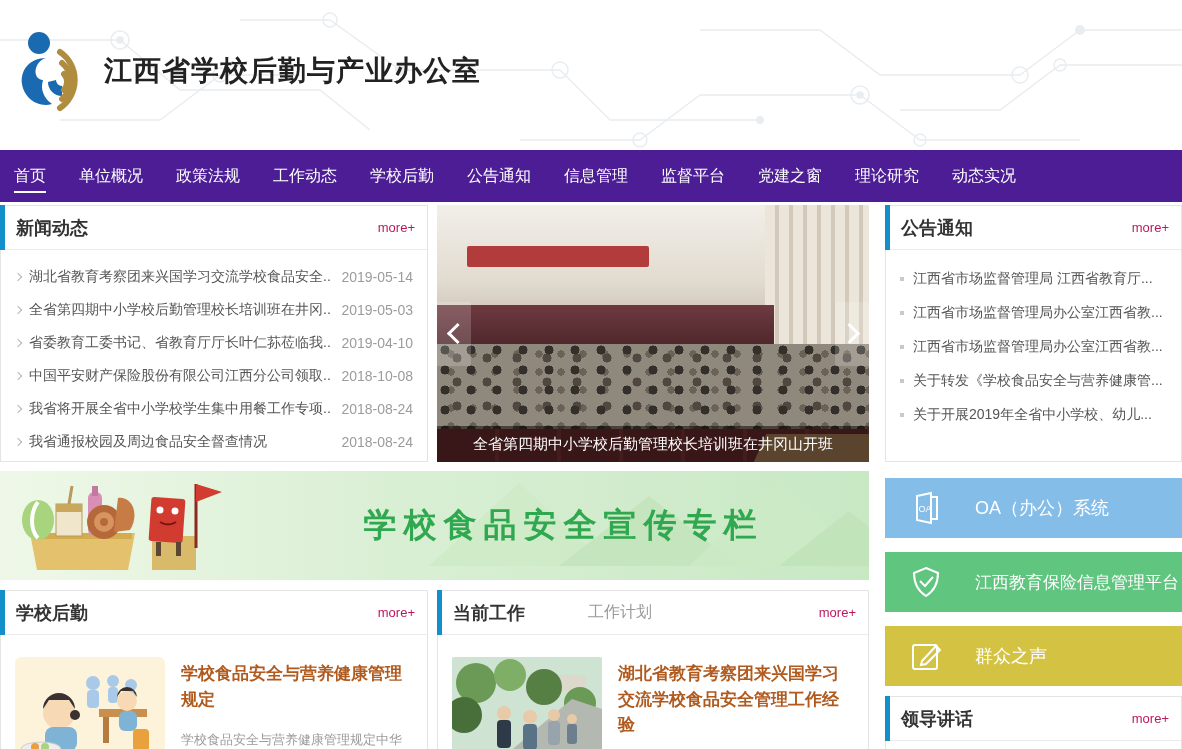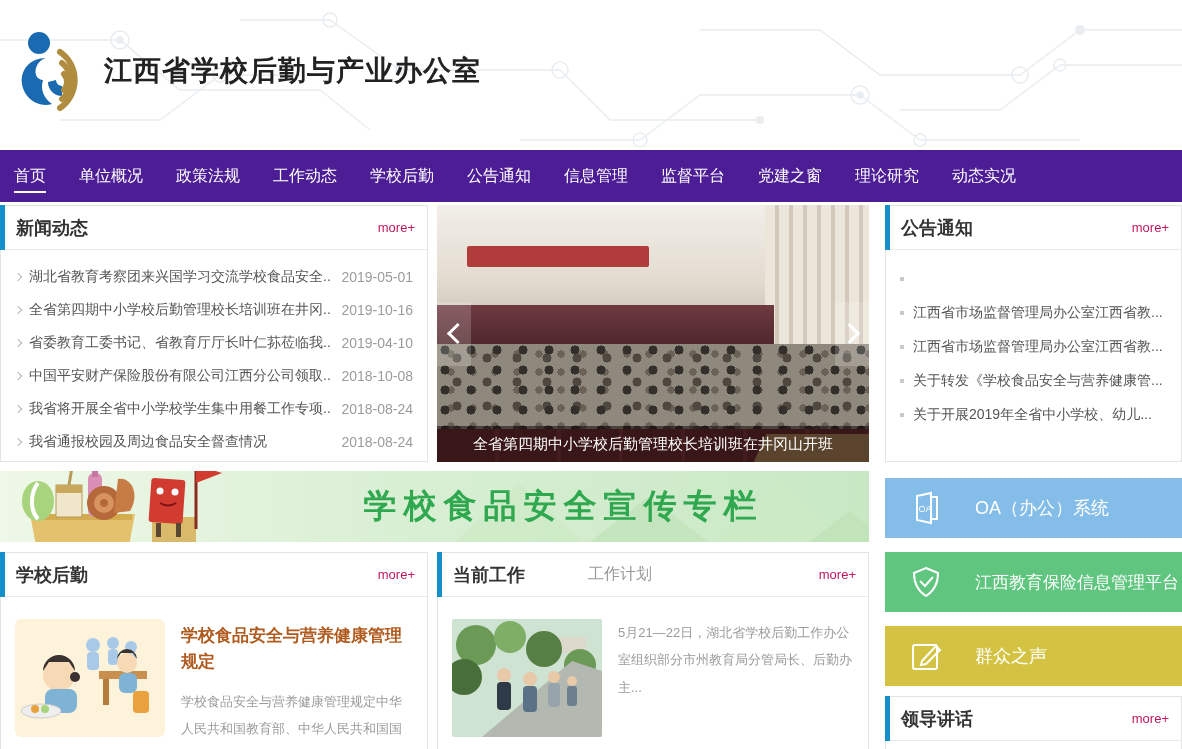--- a/index.html
+++ b/index.html
@@ -68,21 +68,21 @@
     display:flex; align-items:center; justify-content:center; z-index:3; }
   .carousel-arrow { position:absolute; top:50%; transform:translateY(-50%); width:34px; height:64px;
     background:rgba(255,255,255,.18); display:flex; align-items:center; justify-content:center;
     cursor:pointer; z-index:4; }
   .carousel-arrow.prev { left:0; } .carousel-arrow.next { right:0; }
   .chev { width:15px; height:15px; border-left:3px solid #fff; border-bottom:3px solid #fff; }
   .chev.left  { transform:rotate(45deg); margin-left:6px; }
   .chev.right { transform:rotate(225deg); margin-right:6px; }
 
   
-  .food-banner { margin-top:9px; height:71px; position:relative; overflow:hidden; cursor:pointer;
+  .food-banner { margin-top:9px; height:109px; position:relative; overflow:hidden; cursor:pointer;
     background:linear-gradient(90deg,#eff8e8 0%, #d9efd4 45%, #c8e8c4 100%);
     display:flex; align-items:center;gap:28px; }
   .banner-tris { position:absolute; right:0; top:0; height:95px; }
   .banner-art { position:relative; width:300px; height:95px; flex:none; }
   .banner-title { position:relative; flex:1; text-align:center; padding-right:70px;
     font-family:"DejaVu Serif","Liberation Serif",serif; font-size:33px; font-weight:bold;
     color:#2fa84f; letter-spacing:7px; }
 
   
   .bottom-row { display:flex; gap:9px; margin-top:10px; }
@@ -174,26 +174,26 @@
 
         <div class="panel panel-news">
           <div class="panel-header">
             <span class="panel-title">新闻动态</span>
             <span class="more-link">more+</span>
           </div>
           <ul class="news-list">
             <li class="news-item">
               <span class="mini-chevron"></span>
               <span class="news-text">湖北省教育考察团来兴国学习交流学校食品安全...</span>
-              <span class="news-date">2019-05-01</span>
+              <span class="news-date">2019-05-14</span>
             </li>
             <li class="news-item">
               <span class="mini-chevron"></span>
               <span class="news-text">全省第四期中小学校后勤管理校长培训班在井冈...</span>
-              <span class="news-date">2019-10-16</span>
+              <span class="news-date">2019-05-03</span>
             </li>
             <li class="news-item">
               <span class="mini-chevron"></span>
               <span class="news-text">省委教育工委书记、省教育厅厅长叶仁荪莅临我...</span>
               <span class="news-date">2019-04-10</span>
             </li>
             <li class="news-item">
               <span class="mini-chevron"></span>
               <span class="news-text">中国平安财产保险股份有限公司江西分公司领取...</span>
               <span class="news-date">2018-10-08</span>
@@ -319,37 +319,39 @@
               <circle cx="52" cy="56" r="7" fill="#e8c9a8"></circle>
                 <rect x="45" y="63" width="14" height="28" rx="4" fill="#2e3a48"></rect>
               <circle cx="78" cy="60" r="7" fill="#e8c9a8"></circle>
                 <rect x="71" y="67" width="14" height="26" rx="4" fill="#5a7286"></rect>
               <circle cx="102" cy="58" r="6" fill="#e8c9a8"></circle>
                 <rect x="96" y="64" width="12" height="24" rx="4" fill="#98a4ac"></rect>
               <circle cx="120" cy="62" r="5" fill="#e8c9a8"></circle>
                 <rect x="115" y="67" width="10" height="20" rx="3" fill="#6d7f8e"></rect>
             </svg>
             <div class="article-body">
+              <div class="article-title">湖北省教育考察团来兴国学习交流学校食品安全管理工作经验</div>
               <div class="article-excerpt">5月21—22日，湖北省学校后勤工作办公室组织部分市州教育局分管局长、后勤办主...</div>
             </div>
           </div>
         </div>
       </div>
     </div>
 
     <div class="side-col">
 
       <div class="panel panel-notices">
         <div class="panel-header">
           <span class="panel-title">公告通知</span>
           <span class="more-link">more+</span>
         </div>
         <ul class="notice-list">
           <li class="notice-item">
             <span class="bullet"></span>
+            <span>江西省市场监督管理局 江西省教育厅...</span>
           </li>
           <li class="notice-item">
             <span class="bullet"></span>
             <span>江西省市场监督管理局办公室江西省教...</span>
           </li>
           <li class="notice-item">
             <span class="bullet"></span>
             <span>江西省市场监督管理局办公室江西省教...</span>
           </li>
           <li class="notice-item">

